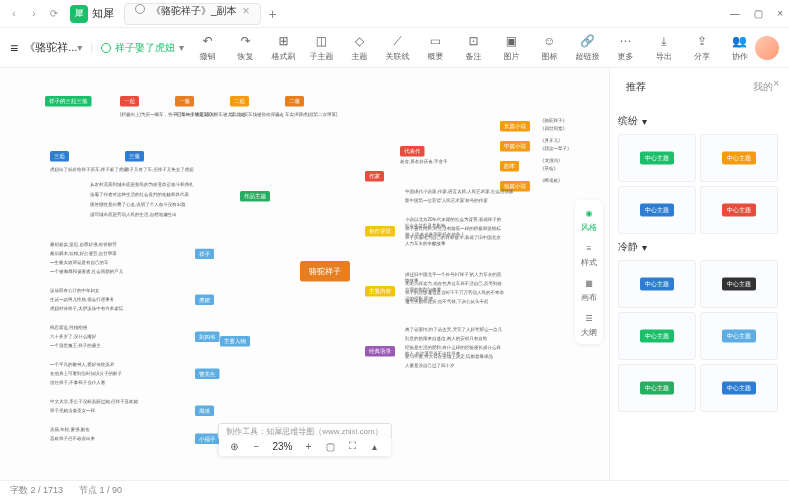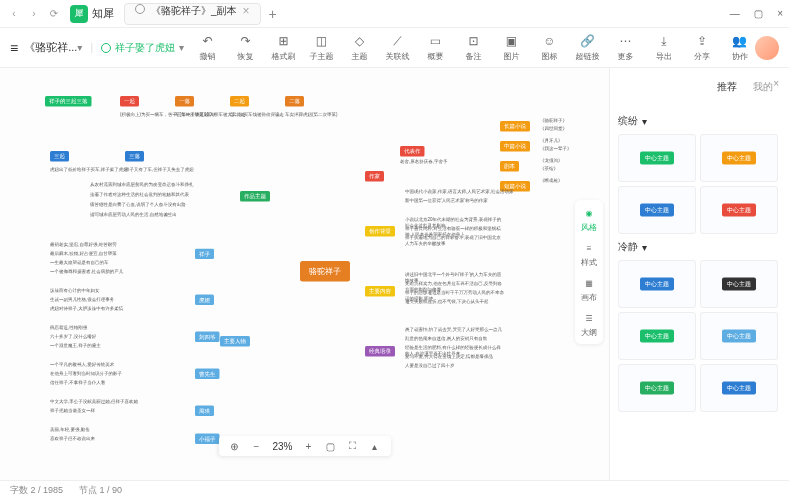--- a/index.html
+++ b/index.html
@@ -33,21 +33,21 @@
 .node.or{background:#e67e22}
 .node.b{background:#2d7dd2}
 .node.bl{background:#5dade2}
 .node.y{background:#f1c40f}
 .node.gr{background:#27ae60}
 .node.pu{background:#9b59b6}
 .node.center{background:#e67e22;padding:10px 18px;font-size:16px;border-radius:5px}
 .txt{position:absolute;font-size:9px;color:#555;white-space:nowrap}
 .txt.wrap{white-space:normal;width:200px;line-height:1.4}
 .sidebar-r{position:absolute;top:68px;right:0;width:180px;bottom:20px;background:#fff;border-left:1px solid #eee;padding:8px}
-.side-tabs{display:flex;justify-content:flex-end;margin-bottom:16px;position:relative}
+.side-tabs{display:flex;justify-content:space-between;margin-bottom:16px;position:relative}
 .side-tab{font-size:10px;padding:4px 8px;color:#999}
 .side-tab.active{color:#333}
 .side-close{position:absolute;right:2px;top:2px;color:#999}
 .create-btn{text-align:center;padding:6px;border:1px solid #eee;border-radius:3px;font-size:10px;color:#666;margin-bottom:8px}
 .section-title{font-size:10px;margin:6px 0;display:flex;align-items:center;gap:4px}
 .thumbs{display:flex;flex-wrap:wrap;gap:4px}
 .thumb{width:78px;height:48px;border:1px solid #eee;border-radius:3px;background:#fafcff;position:relative;overflow:hidden}
 .thumb .ct{position:absolute;top:50%;left:50%;transform:translate(-50%,-50%);padding:2px 5px;border-radius:2px;color:#fff;font-size:6px}
 .floating-tools{position:absolute;right:186px;top:200px;display:flex;flex-direction:column;gap:8px;background:#fff;padding:6px;border-radius:6px;box-shadow:0 1px 4px rgba(0,0,0,.08)}
 .ft{display:flex;flex-direction:column;align-items:center;gap:2px;font-size:8px;color:#666}
@@ -226,20 +226,21 @@
       <div class="txt wrap" style="left: 770px; top: 408px;">无论怎样卖力,他在包月拉车养不活自己,反受到各方面的剥削与侮辱</div>
       <div class="txt wrap" style="left: 770px; top: 426px;">祥子的悲惨遭遇是当时千千万万劳动人民的不幸命运的缩影,即使</div>
       <div class="txt wrap" style="left: 770px; top: 444px;">遭受失败或挫折,也不气馁,下决心从头干起</div>
       <div class="node pu" style="left: 690px; top: 540px;">经典语录</div>
       <div class="txt wrap" style="left: 770px; top: 500px;">愚了就害怕,怕了就去哭,哭完了人好受那么一点几</div>
       <div class="txt wrap" style="left: 770px; top: 518px;">乱世的热闹来自迷信,愚人的安慰只有自欺</div>
       <div class="txt wrap" style="left: 770px; top: 536px;">经验是生活的肥料,有什么样的经验便长成什么样的人,在沙漠里养不出牡丹来</div>
       <div class="txt wrap" style="left: 770px; top: 554px;">爱与不爱,穷人得在金钱上决定,情都是奢侈品</div>
       <div class="txt wrap" style="left: 770px; top: 572px;">人要是没自己过了四十岁</div>
     </div>
+  <div class="credit">制作工具：知犀思维导图（www.zhixi.com）</div>
   <div class="zoom">
     <span class="zoom-icon">⊕</span>
     <span class="zoom-icon">−</span>
     <span>23%</span>
     <span class="zoom-icon">+</span>
     <span class="zoom-icon">▢</span>
     <span class="zoom-icon">⛶</span>
     <span class="zoom-icon">▴</span>
   </div>
 </div>
@@ -307,16 +308,16 @@
       <div class="thumb">
         <div class="ct" style="background:#27ae60">中心主题</div>
       </div>
       <div class="thumb">
         <div class="ct" style="background:#2d7dd2">中心主题</div>
       </div>
     </div>
 </div>
 
 <div class="statusbar">
-  <span>字数 2 / 1985</span>
+  <span>字数 2 / 1713</span>
   <span style="margin:0 8px"></span>
   <span>节点 1 / 90</span>
 </div>
 
 </body></html>

